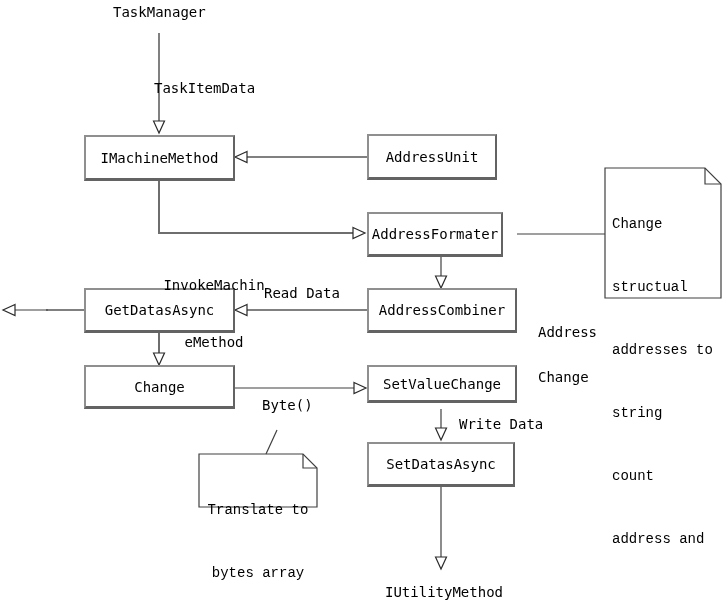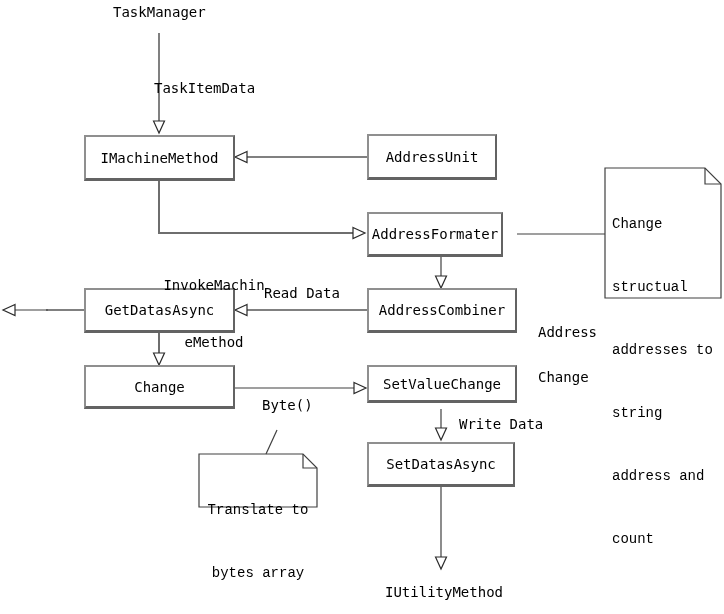--- a/index.html
+++ b/index.html
@@ -124,21 +124,21 @@
   </div>
   <div class="lbl" style="left:262px;top:398px">Byte()</div>
   <div class="lbl" style="left:459px;top:417px">Write Data</div>
   <div class="lbl" style="left:385px;top:585px">IUtilityMethod</div>
 
   <div class="note-text" style="left:612px;top:172px;width:106px">
     <div>Change</div>
     <div>structual</div>
     <div>addresses to</div>
     <div>string</div>
+    <div>count</div>
     <div>address and</div>
-    <div>count</div>
   </div>
   <div class="note-text" style="left:199px;top:458px;width:118px;text-align:center">
     <div>Translate to</div>
     <div>bytes array</div>
   </div>
 
 </div>
 
 </body></html>

